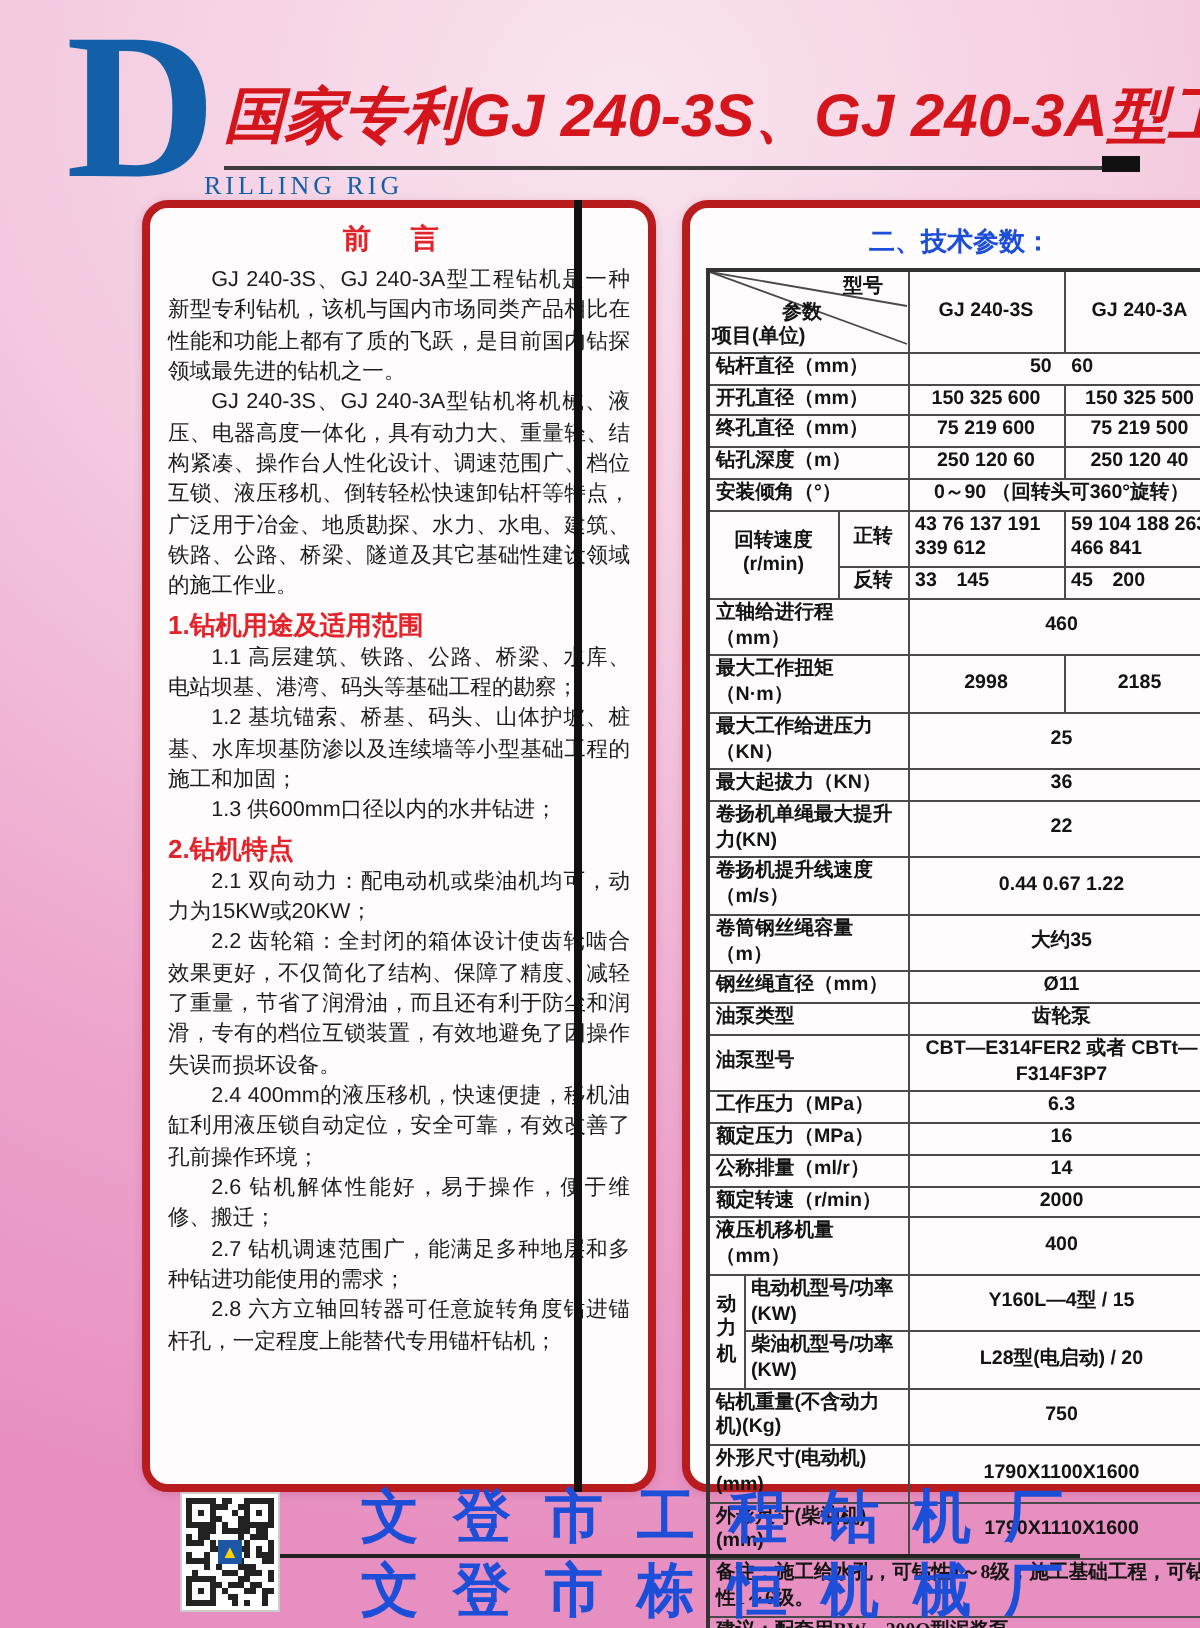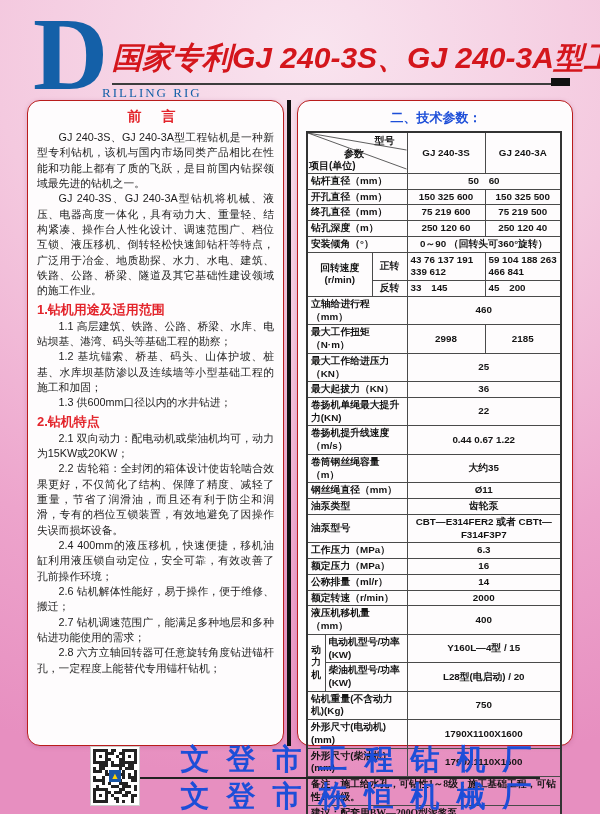--- a/index.html
+++ b/index.html
@@ -19,22 +19,22 @@
   }
   .page-title{
     position:absolute;left:112px;top:38px;width:470px;
     font-size:30px;font-weight:bold;font-style:italic;color:#d4161c;
     white-space:nowrap;letter-spacing:0px;
   }
   .title-underline{position:absolute;left:112px;top:83px;width:441px;height:2px;background:#3c3c3c;}
   .title-endcap{position:absolute;left:551px;top:78px;width:19px;height:8px;background:#111;}
   
   .panel{
-    position:absolute;top:100px;background:#fefcfd;border:1px solid #b91c1c;
-    border-radius:13px;box-shadow:0 1px 4px rgba(150,60,110,.25);
+    position:absolute;top:100px;background:#fefcfd;border:4px solid #b91c1c;
+    border-radius:13px;box-shadow:0 1px 4px rgba(150,60,110,.25);margin-left:44px;
   }
   #left-panel{left:27px;width:257px;height:646px;padding:6px 9px 6px 9px;box-sizing:border-box;}
   #right-panel{left:297px;width:276px;height:646px;padding:6px 8px;box-sizing:border-box;}
   .col-divider{position:absolute;left:287px;top:100px;width:4px;height:646px;background:#111;}
   
   .fw-title{color:#e3242b;font-weight:bold;font-size:14px;text-align:center;letter-spacing:8px;margin:1px 0 4px 0;}
   #left-panel p{margin:0;font-size:10.8px;line-height:1.42;color:#1c1c1c;text-align:justify;}
   #left-panel p.para{text-indent:2em;}
   #left-panel p.item{text-indent:2em;}
   #left-panel h3{margin:2px 0 0 0;font-size:13px;color:#e3242b;}

